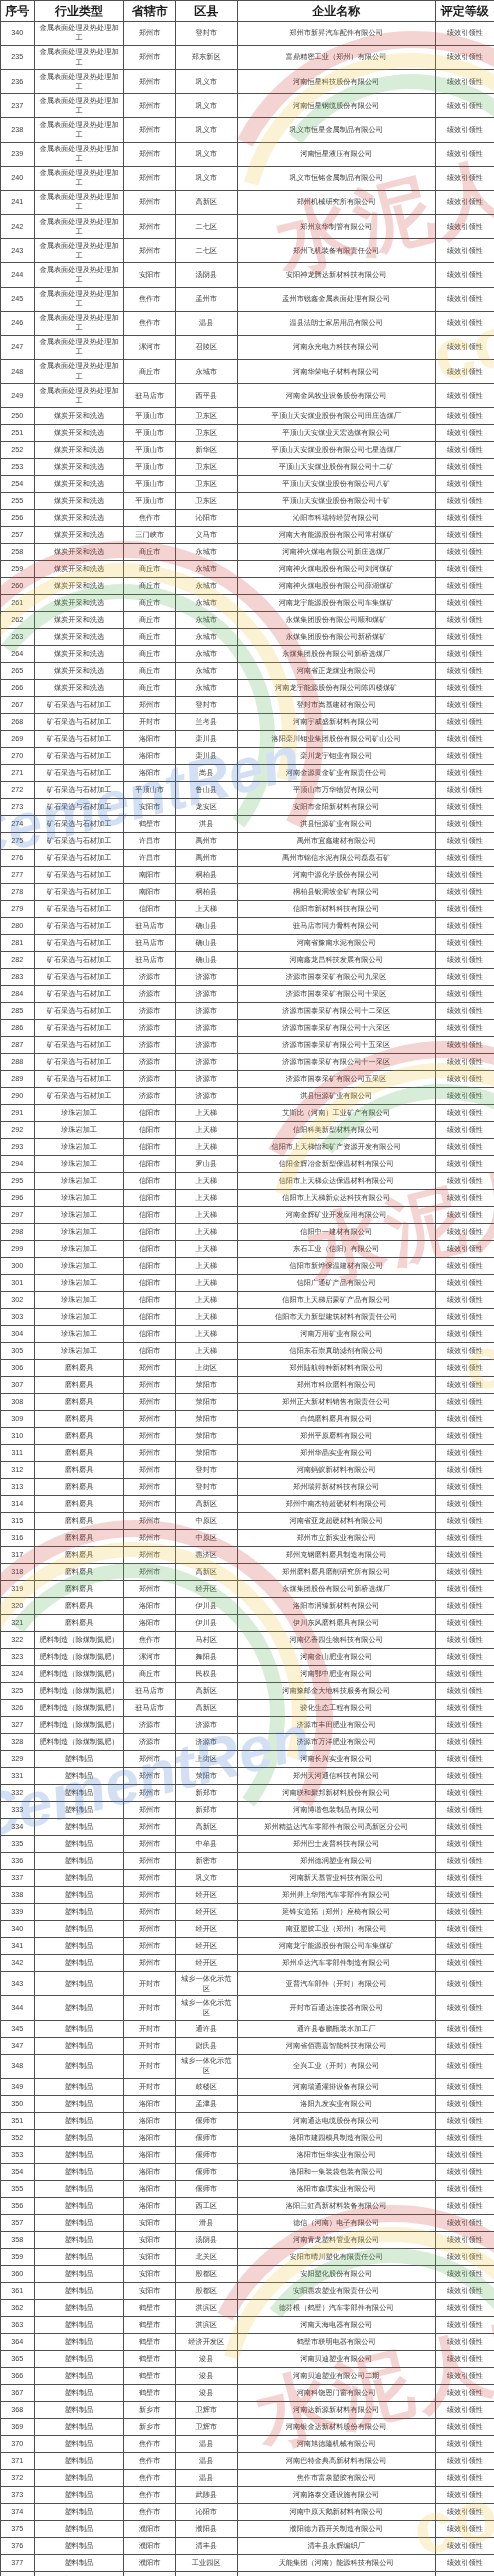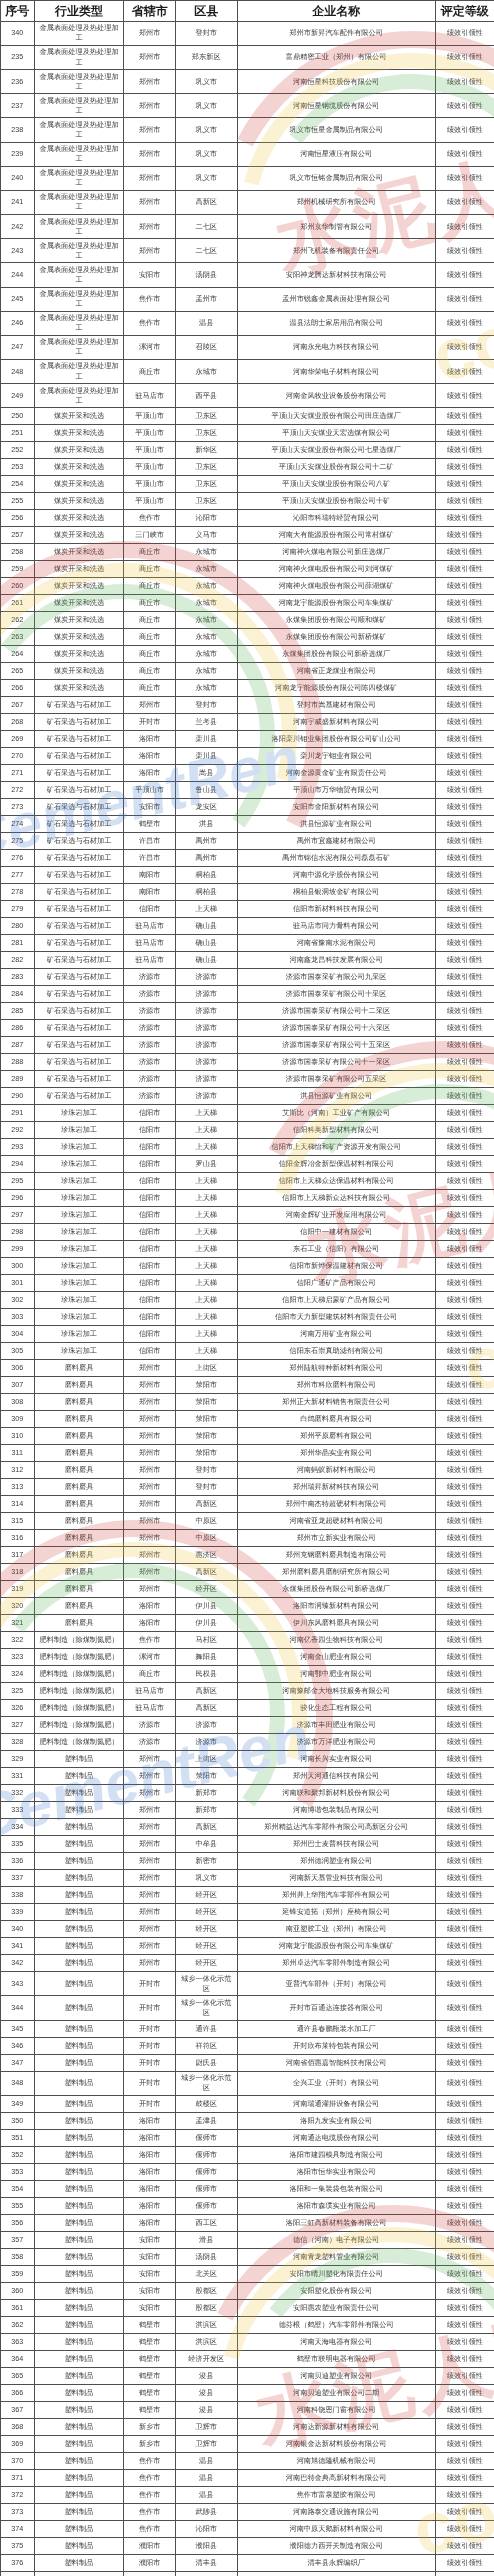--- a/index.html
+++ b/index.html
@@ -980,28 +980,20 @@
       </tr>
       <tr>
         <td>345</td>
         <td>塑料制品</td>
         <td>开封市</td>
         <td>通许县</td>
         <td>通许县春鹏瓶装水加工厂</td>
         <td>绩效引领性</td>
       </tr>
       <tr>
-        <td>346</td>
-        <td>塑料制品</td>
-        <td>开封市</td>
-        <td>祥符区</td>
-        <td>开封欣布莱特包装有限公司</td>
-        <td>绩效引领性</td>
-      </tr>
-      <tr>
         <td>347</td>
         <td>塑料制品</td>
         <td>开封市</td>
         <td>尉氏县</td>
         <td>河南省佰惠嘉智能科技有限公司</td>
         <td>绩效引领性</td>
       </tr>
       <tr>
         <td>348</td>
         <td>塑料制品</td>

